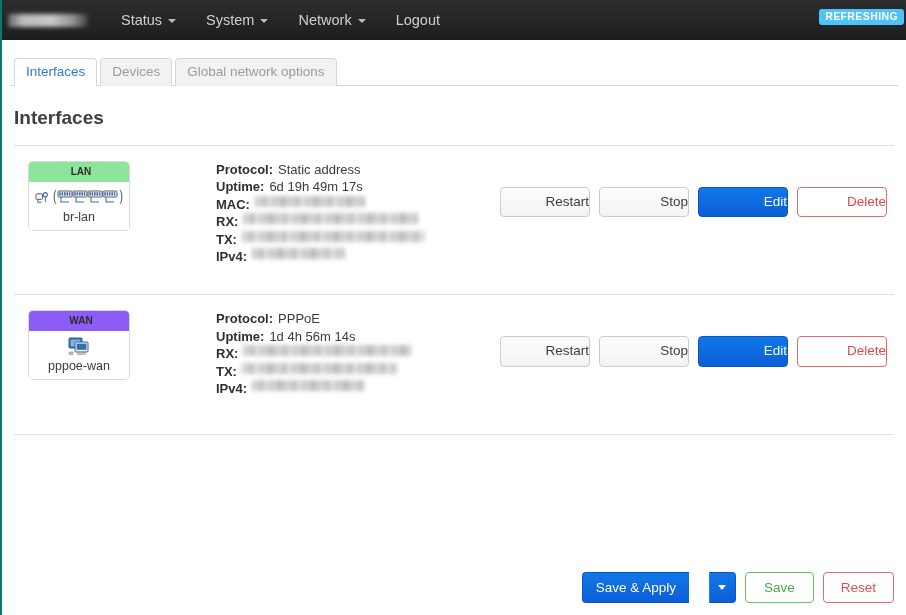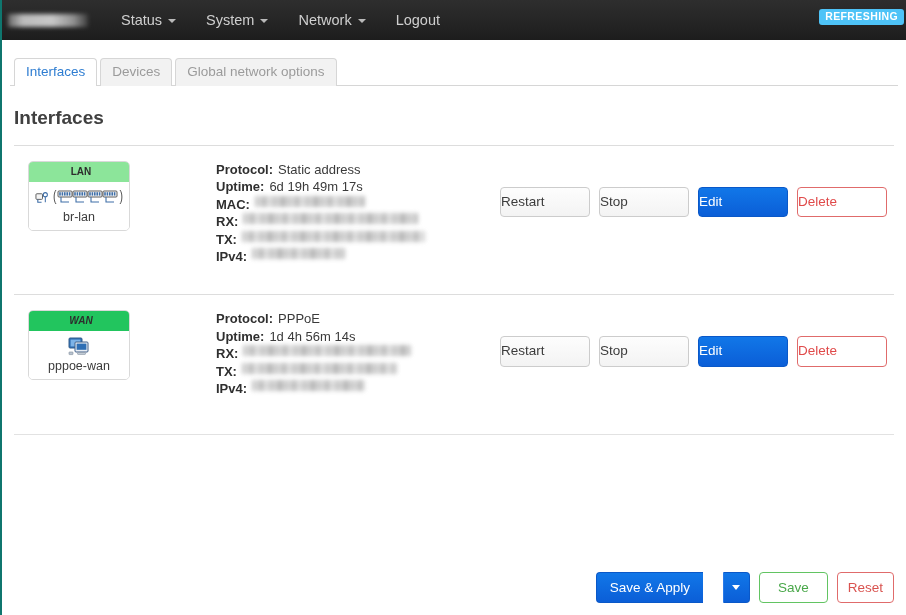--- a/index.html
+++ b/index.html
@@ -127,21 +127,21 @@
     flex: 0 0 auto;
     text-align: center;
   }
   .iface-card-head {
     font-size: 10px;
     font-weight: bold;
     color: #2d2d2d;
     padding: 4px 0 5px 4px;
   }
   .head-lan { background: #8ce59a; }
-  .head-wan { background: #22c55e; font-style: italic; }
+  .head-wan { background: #8b5cf6; }
   .iface-card-body {
     background: #ffffff;
     padding: 3px 0 6px 0;
   }
   .icon-row {
     display: flex;
     align-items: center;
     justify-content: center;
     gap: 3px;
     height: 24px;
@@ -185,21 +185,21 @@
     margin-top: 28px;
     margin-right: 7px;
     flex: 0 0 auto;
   }
 
   
   .btn {
     font-size: 13.5px;
     padding: 6px 0;
     border-radius: 4px;
-    text-align: left;
+    text-align: right;
     cursor: pointer;
     line-height: 1.2;
     box-sizing: border-box;
     font-family: "Liberation Sans", sans-serif;
     user-select: none;
   }
   .btn-neutral {
     width: 90px;
     background: linear-gradient(180deg,#fdfdfd 0%, #f3f3f3 100%);
     border: 1px solid #cccccc;
@@ -274,21 +274,21 @@
     font-size: 13.5px;
     padding: 7px 18px;
     border-radius: 4px;
     cursor: pointer;
   }
   .btn-reset {
     background: #ffffff;
     border: 1px solid #e06b6b;
     color: #d9534f;
     font-size: 13.5px;
-    padding: 7px 10px;
+    padding: 7px 17px;
     border-radius: 4px;
     cursor: pointer;
   }
 </style>
 </head>
 <body>
 
 <div id="page">
 
   <div class="navbar">

